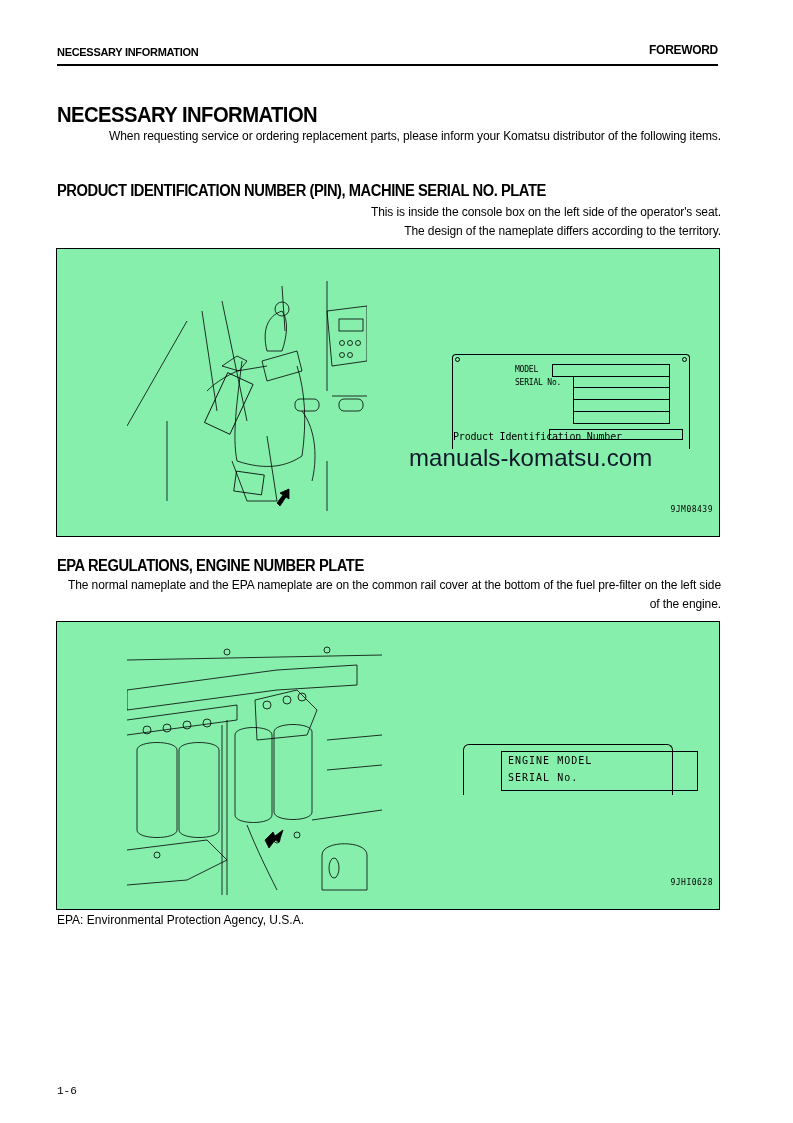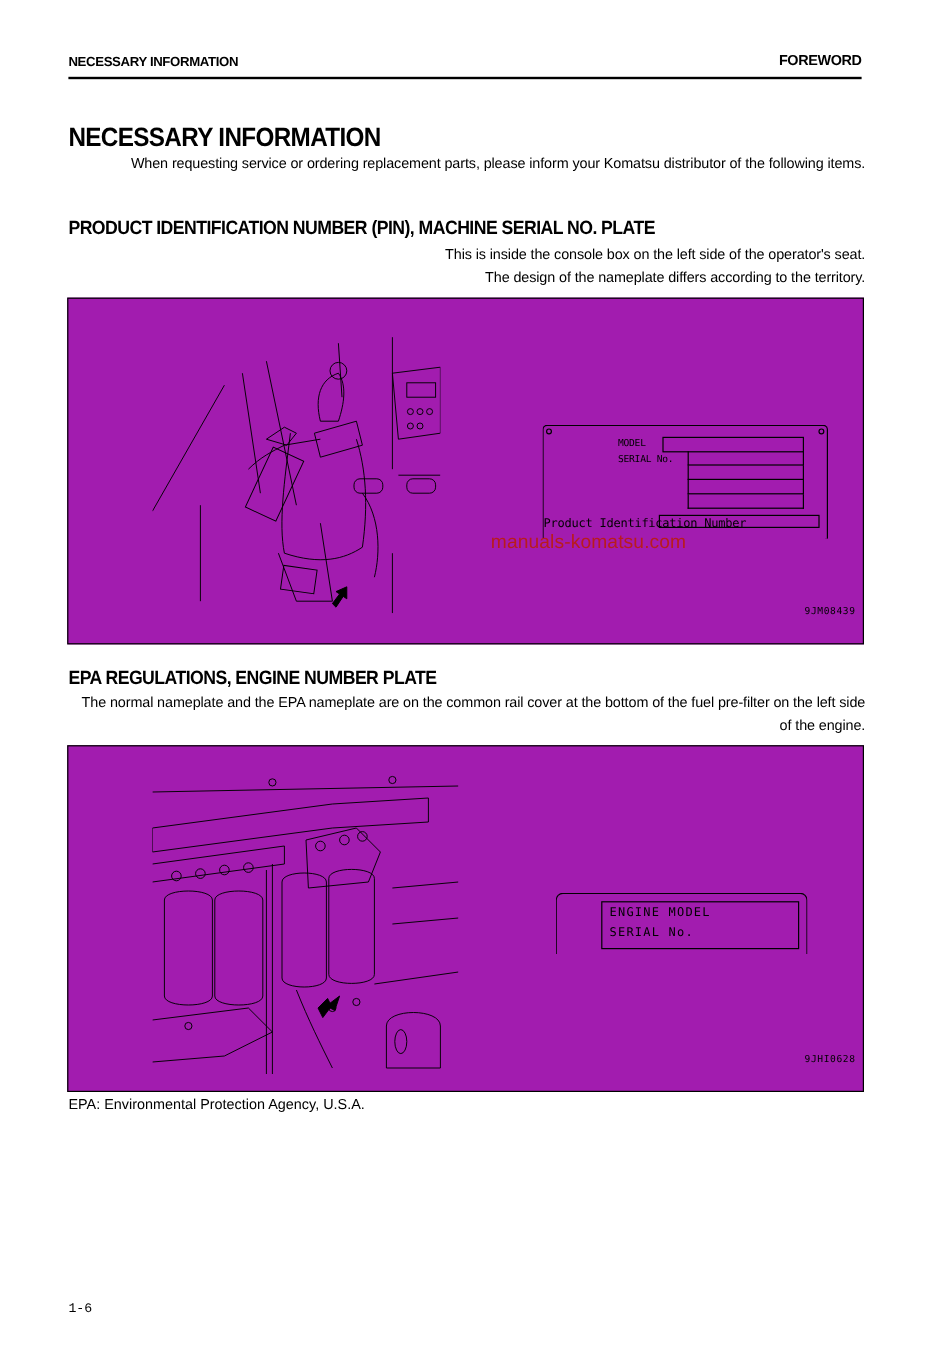--- a/index.html
+++ b/index.html
@@ -24,28 +24,28 @@
   }
   .h2 {
     position: absolute; left: 57px;
     font-size: 16px; font-weight: bold; letter-spacing: -0.5px; transform: scaleX(0.92); transform-origin: left;
   }
   .p {
     position: absolute; left: 57px; width: 664px;
     font-size: 12px; line-height: 19px; letter-spacing: -0.1px; text-align: right;
   }
   .figbox {
-    position: absolute; left: 56px; width: 662px; border: 1px solid #000; background: #a21caf;
+    position: absolute; left: 56px; width: 662px; border: 1px solid #000; background: #86efac;
   }
   .figcode {
     position: absolute; right: 6px; bottom: 22px; font-family: "DejaVu Sans Mono", monospace;
     font-size: 8px; letter-spacing: 0.5px;
   }
   .watermark {
-    position: absolute; left: 409px; top: 444px; font-size: 16px; color: #b91c1c;
+    position: absolute; left: 409px; top: 444px; font-size: 24px; color: #0f172a;
     font-family: "Liberation Sans", sans-serif; letter-spacing: 0.1px;
   }
   .plate-label {
     position: absolute; font-family: "DejaVu Sans Mono", monospace; font-size: 8px;
     letter-spacing: -0.2px; white-space: nowrap;
   }
   .eng-label {
     position: absolute; font-family: "DejaVu Sans Mono", monospace; font-size: 10px;
     letter-spacing: 1px; white-space: nowrap;
   }
@@ -156,21 +156,21 @@
     <path d="M195 215 C195 200 240 200 240 215 L240 250 L195 250 Z"></path>
     <ellipse cx="207" cy="228" rx="5" ry="10"></ellipse>
     <path d="M0 210 L80 200 L100 220 L60 240 L0 245"></path>
     <circle cx="30" cy="215" r="3"></circle>
       <circle cx="150" cy="200" r="3"></circle>
       <circle cx="170" cy="195" r="3"></circle>
     <path d="M138 200 L146 192 L148 196 L156 190 L152 202 L148 200 L142 208 Z" fill="#000"></path>
   </svg>
 
   <div style="position:absolute; left:406px; top:122px; width:208px; height:50px; border-top:1px solid #000; border-left:1px solid #000; border-right:1px solid #000; border-radius:6px 6px 0 0;">
-    <div style="position:absolute; left:37px; top:6px; width:163px; height:38px; border:1px solid #000;">
+    <div style="position:absolute; left:37px; top:6px; width:163px; height:38px; border:1px solid #000;padding-left:32px;">
       <span class="eng-label" style="left:6px; top:3px;">ENGINE MODEL</span>
       <span class="eng-label" style="left:6px; top:20px;">SERIAL No.</span>
     </div>
   </div>
 
   <div class="figcode">9JHI0628</div>
 </div>
 
 <div class="footnote">EPA: Environmental Protection Agency, U.S.A.</div>
 <div class="pagenum">1-6</div>

